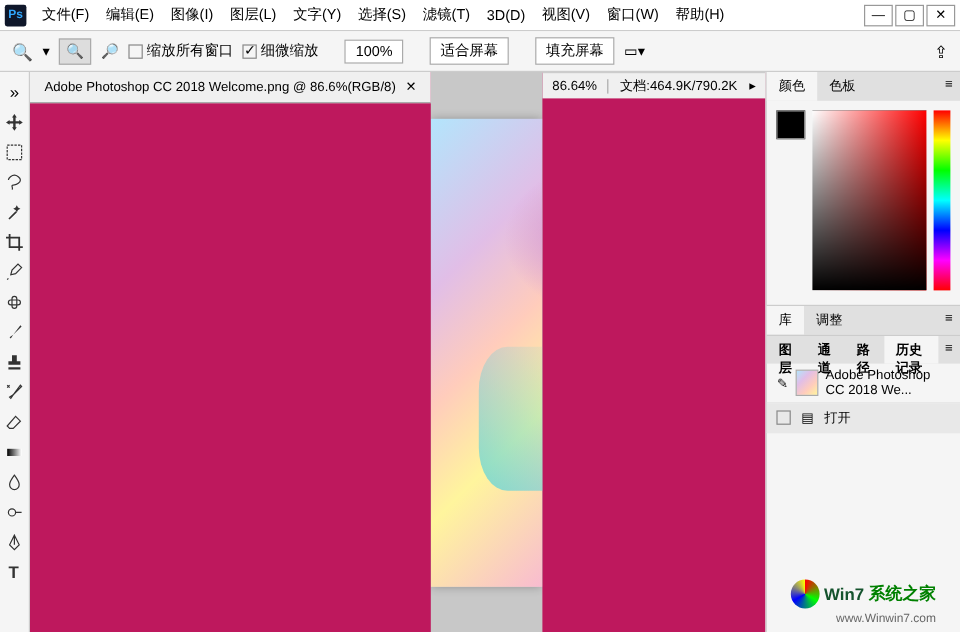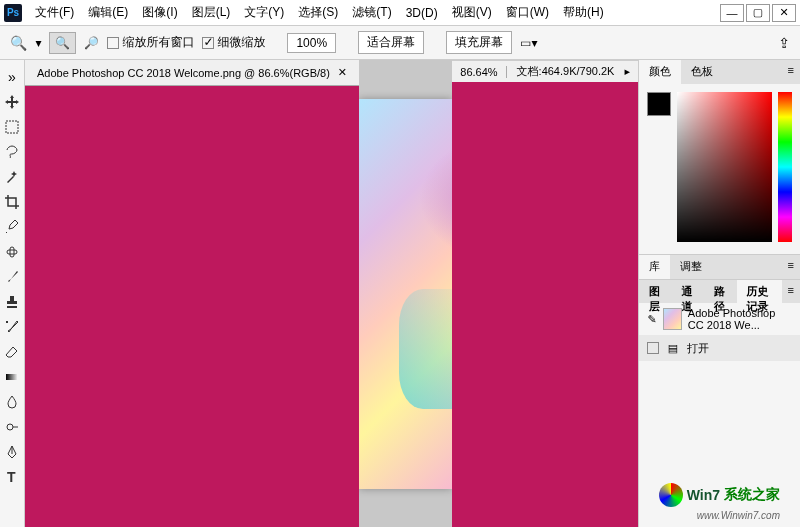--- a/index.html
+++ b/index.html
@@ -51,21 +51,21 @@
 .panel-sep { height: 1px; background: #ccc; }
 .lib-tabs { display: flex; height: 24px; background: #e0e0e0; }
 .layer-tabs { display: flex; height: 24px; background: #e0e0e0; border-top: 1px solid #ccc; font-weight: bold; }
 .history-item { display: flex; align-items: center; padding: 4px 8px; gap: 6px; border-bottom: 1px solid #e8e8e8; }
 .thumb { width: 28px; height: 22px; background: linear-gradient(135deg,#b3e5fc,#e1bee7,#ffccbc,#fff59d); border: 1px solid #aaa; }
 .hist-icon { width: 16px; height: 16px; display: flex; align-items: center; justify-content: center; }
 
 .watermark { position: absolute; bottom: 20px; right: 20px; font-size: 14px; font-weight: bold; display: flex; align-items: center; gap: 4px; pointer-events: none; }
 .wm-logo { width: 24px; height: 24px; border-radius: 50%; background: conic-gradient(#ff0000, #00ff00, #0000ff, #ffff00); }
 .wm-t1 { color: #14532d; } .wm-t2 { color: #008000; }
-.wm-sub { position: absolute; bottom: 6px; right: 20px; font-size: 10px; color: #666; pointer-events: none; font-style: italic; }
+.wm-sub { position: absolute; bottom: 6px; right: 20px; font-size: 10px; color: #666; pointer-events: none; }
 </style>
 </head>
 <body>
 
 <div class="menubar">
   <div class="ps-logo">Ps</div>
   <div class="menu-item">文件(F)</div>
   <div class="menu-item">编辑(E)</div>
   <div class="menu-item">图像(I)</div>
   <div class="menu-item">图层(L)</div>

